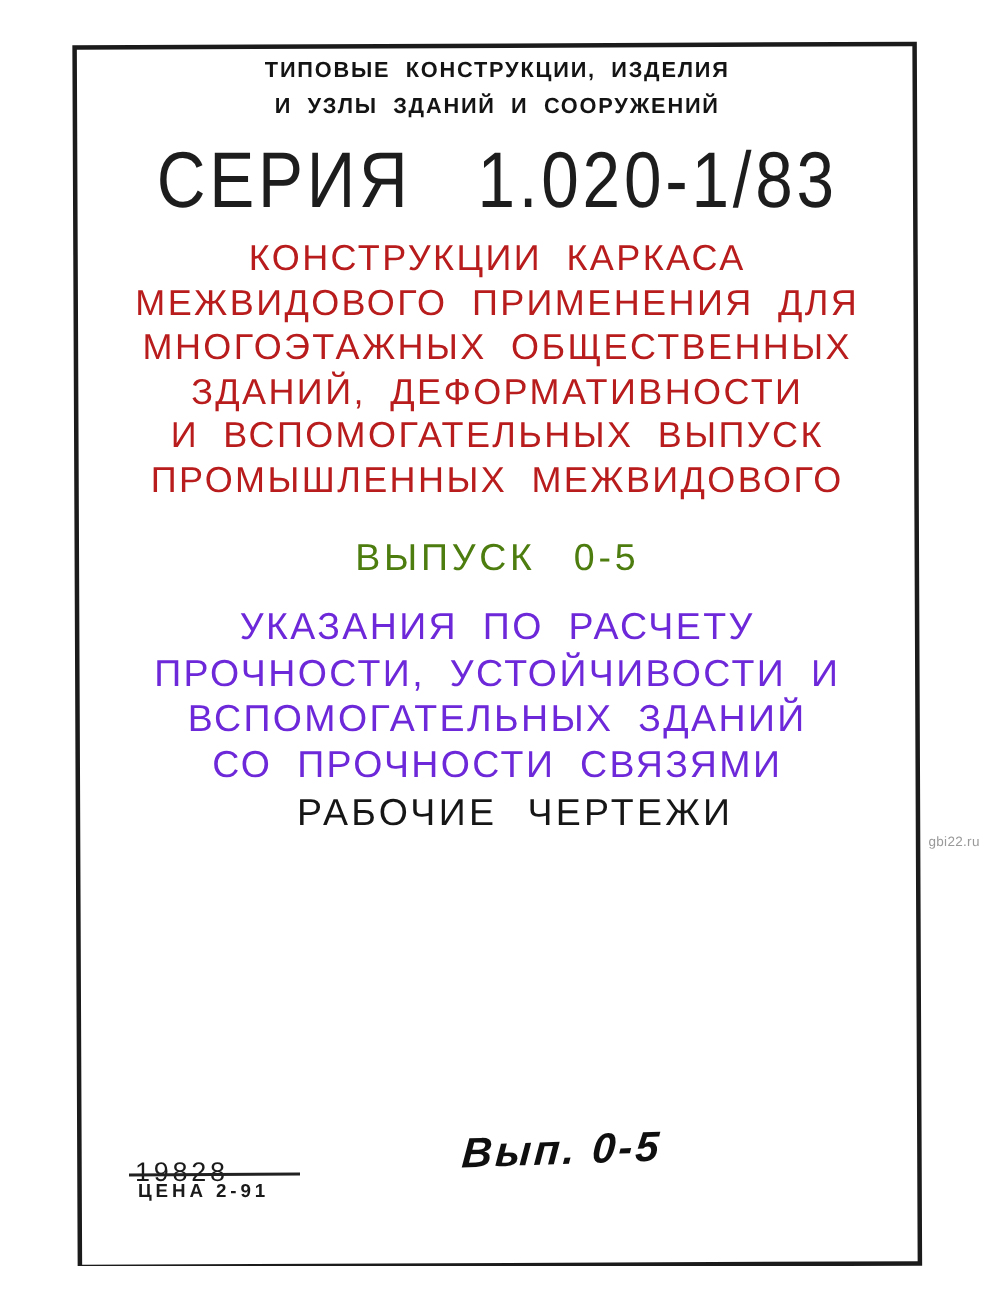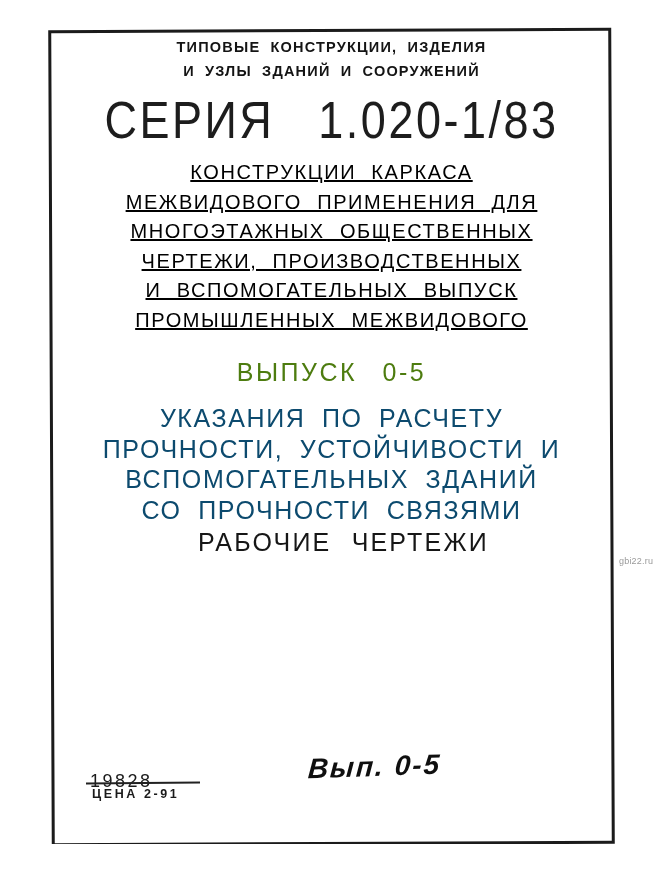--- a/index.html
+++ b/index.html
@@ -49,41 +49,40 @@
     gap: 44px;
     font-size: 45px;
     font-weight: normal;
     letter-spacing: 2.5px;
     color: #1d1d1d;
     transform: scaleY(1.17);
     transform-origin: center top;
   }
   .title-block {
     top: 158px;
-    font-size: 20px;
+    font-size: 24px;
     line-height: 29.6px;
     letter-spacing: 1.6px;
     word-spacing: 8px;
-    color: #000000;
-    text-decoration: underline;
+    color: #b91c1c;
   }
   .issue {
     top: 358px;
     font-size: 25px;
     letter-spacing: 2.5px;
     word-spacing: 16px;
     color: #4d7c0f;
   }
   .subtitle-block {
     top: 403px;
     font-size: 25px;
     line-height: 30.6px;
     letter-spacing: 1.6px;
     word-spacing: 8px;
-    color: #0c4a6e;
+    color: #6d28d9;
   }
   .doctype {
     top: 528px;
     font-size: 25px;
     letter-spacing: 2.2px;
     word-spacing: 11px;
     color: #161616;
     padding-left: 12px;
   }
   .code {
@@ -151,21 +150,21 @@
 
   <div class="band series">
     <span>СЕРИЯ</span>
     <span>1.020-1/83</span>
   </div>
 
   <div class="band title-block">
     <div>КОНСТРУКЦИИ КАРКАСА</div>
     <div>МЕЖВИДОВОГО ПРИМЕНЕНИЯ ДЛЯ</div>
     <div>МНОГОЭТАЖНЫХ ОБЩЕСТВЕННЫХ</div>
-    <div>ЧЕРТЕЖИ, ПРОИЗВОДСТВЕННЫХ</div>
+    <div>ЗДАНИЙ, ДЕФОРМАТИВНОСТИ</div>
     <div>И ВСПОМОГАТЕЛЬНЫХ ВЫПУСК</div>
     <div>ПРОМЫШЛЕННЫХ МЕЖВИДОВОГО</div>
   </div>
 
   <div class="band issue">ВЫПУСК 0-5</div>
 
   <div class="band subtitle-block">
     <div>УКАЗАНИЯ ПО РАСЧЕТУ</div>
     <div>ПРОЧНОСТИ, УСТОЙЧИВОСТИ И</div>
     <div>ВСПОМОГАТЕЛЬНЫХ ЗДАНИЙ</div>

